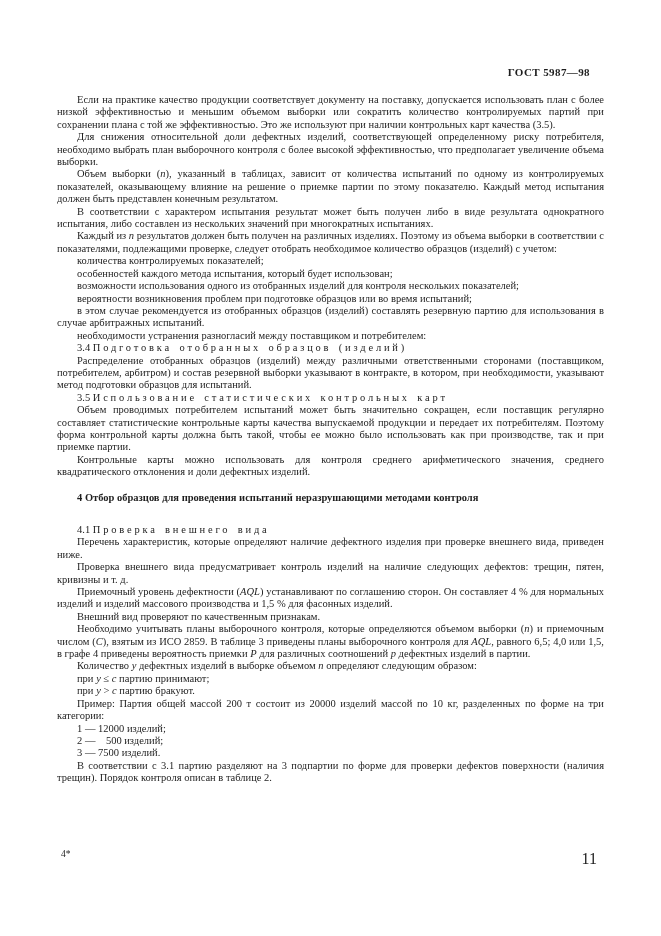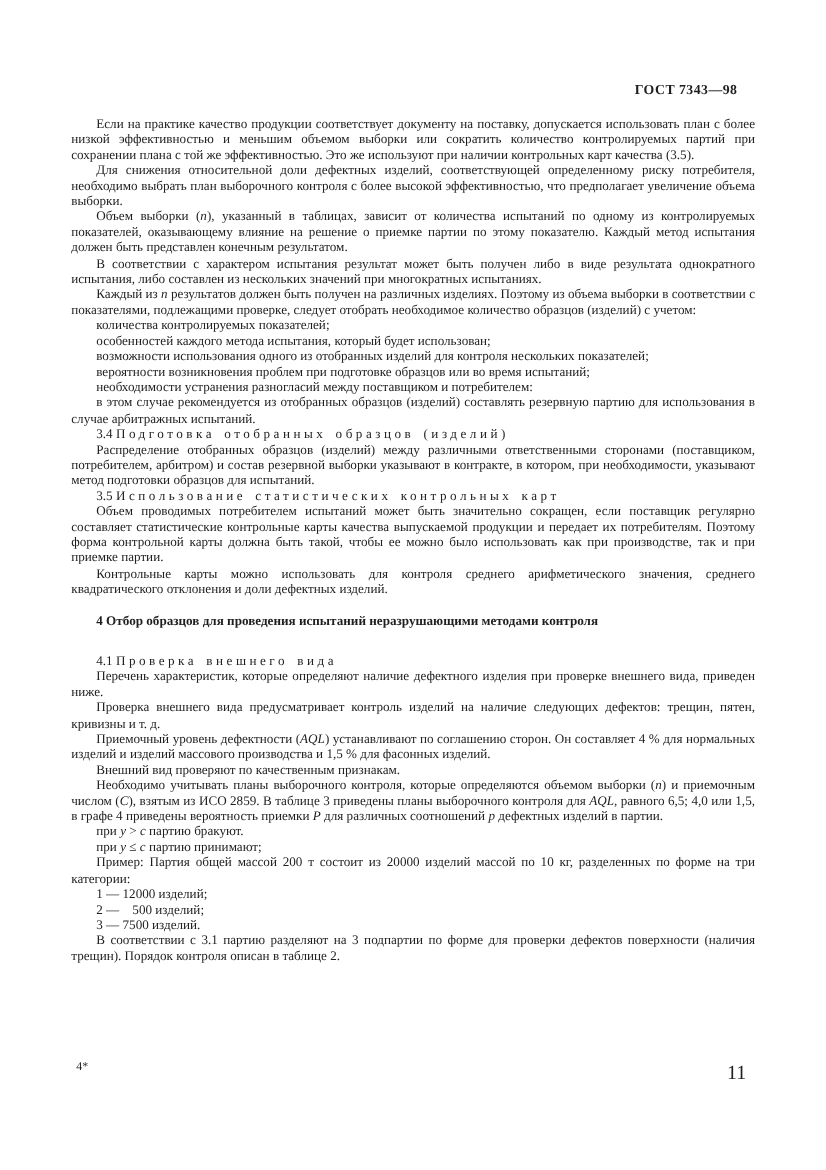--- a/index.html
+++ b/index.html
@@ -51,48 +51,49 @@
     position: absolute;
     right: 64px;
     top: 850px;
     font-size: 16px;
   }
 </style>
 </head>
 <body>
 
 <div class="page">
-  <div class="running-header">ГОСТ 7343—98</div>
+  <div class="running-header">ГОСТ 5987—98</div>
 
   <div class="body-text">
       <p class="para indent">Если на практике качество продукции соответствует документу на поставку, допускается использовать план с более низкой эффективностью и меньшим объемом выборки или сократить количество контролируемых партий при сохранении плана с той же эффективностью. Это же используют при наличии контрольных карт качества (3.5).</p>
       <p class="para indent">Для снижения относительной доли дефектных изделий, соответствующей определенному риску потребителя, необходимо выбрать план выборочного контроля с более высокой эффективностью, что предполагает увеличение объема выборки.</p>
       <p class="para indent">Объем выборки (<i class="var">n</i>), указанный в таблицах, зависит от количества испытаний по одному из контролируемых показателей, оказывающему влияние на решение о приемке партии по этому показателю. Каждый метод испытания должен быть представлен конечным результатом.</p>
       <p class="para indent">В соответствии с характером испытания результат может быть получен либо в виде результата однократного испытания, либо составлен из нескольких значений при многократных испытаниях.</p>
       <p class="para indent">Каждый из <i class="var">n</i> результатов должен быть получен на различных изделиях. Поэтому из объема выборки в соответствии с показателями, подлежащими проверке, следует отобрать необходимое количество образцов (изделий) с учетом:</p>
       <p class="para indent">количества контролируемых показателей;</p>
       <p class="para indent">особенностей каждого метода испытания, который будет использован;</p>
       <p class="para indent">возможности использования одного из отобранных изделий для контроля нескольких показателей;</p>
       <p class="para indent">вероятности возникновения проблем при подготовке образцов или во время испытаний;</p>
+      <p class="para indent">в этом случае рекомендуется из отобранных образцов (изделий) составлять резервную партию для использования в случае арбитражных испытаний.</p>
       <p class="para indent">необходимости устранения разногласий между поставщиком и потребителем:</p>
-      <p class="para indent">в этом случае рекомендуется из отобранных образцов (изделий) составлять резервную партию для использования в случае арбитражных испытаний.</p>
       <p class="para hsp">3.4 <span class="sp">Подготовка отобранных образцов (изделий)</span></p>
       <p class="para indent">Распределение отобранных образцов (изделий) между различными ответственными сторонами (поставщиком, потребителем, арбитром) и состав резервной выборки указывают в контракте, в котором, при необходимости, указывают метод подготовки образцов для испытаний.</p>
       <p class="para hsp">3.5 <span class="sp">Использование статистических контрольных карт</span></p>
       <p class="para indent">Объем проводимых потребителем испытаний может быть значительно сокращен, если поставщик регулярно составляет статистические контрольные карты качества выпускаемой продукции и передает их потребителям. Поэтому форма контрольной карты должна быть такой, чтобы ее можно было использовать как при производстве, так и при приемке партии.</p>
       <p class="para indent">Контрольные карты можно использовать для контроля среднего арифметического значения, среднего квадратического отклонения и доли дефектных изделий.</p>
       <p class="para hb">4 Отбор образцов для проведения испытаний неразрушающими методами контроля</p>
       <p class="para hsp">4.1 <span class="sp">Проверка внешнего вида</span></p>
       <p class="para indent">Перечень характеристик, которые определяют наличие дефектного изделия при проверке внешнего вида, приведен ниже.</p>
       <p class="para indent">Проверка внешнего вида предусматривает контроль изделий на наличие следующих дефектов: трещин, пятен, кривизны и т. д.</p>
       <p class="para indent">Приемочный уровень дефектности (<i class="var">AQL</i>) устанавливают по соглашению сторон. Он составляет 4 % для нормальных изделий и изделий массового производства и 1,5 % для фасонных изделий.</p>
       <p class="para indent">Внешний вид проверяют по качественным признакам.</p>
       <p class="para indent">Необходимо учитывать планы выборочного контроля, которые определяются объемом выборки (<i class="var">n</i>) и приемочным числом (<i class="var">C</i>), взятым из ИСО 2859. В таблице 3 приведены планы выборочного контроля для <i class="var">AQL</i>, равного 6,5; 4,0 или 1,5, в графе 4 приведены вероятность приемки <i class="var">P</i> для различных соотношений <i class="var">p</i> дефектных изделий в партии.</p>
+      <p class="para indent">Количество <i class="var">y</i> дефектных изделий в выборке объемом <i class="var">n</i> определяют следующим образом:</p>
+      <p class="para indent">при <i class="var">y</i> ≤ <i class="var">c</i> партию принимают;</p>
       <p class="para indent">при <i class="var">y</i> &gt; <i class="var">c</i> партию бракуют.</p>
-      <p class="para indent">при <i class="var">y</i> ≤ <i class="var">c</i> партию принимают;</p>
       <p class="para indent">Пример: Партия общей массой 200 т состоит из 20000 изделий массой по 10 кг, разделенных по форме на три категории:</p>
       <p class="para indent">1 — 12000 изделий;</p>
       <p class="para indent">2 —&nbsp;&nbsp;&nbsp;&nbsp;500 изделий;</p>
       <p class="para indent">3 — 7500 изделий.</p>
       <p class="para indent">В соответствии с 3.1 партию разделяют на 3 подпартии по форме для проверки дефектов поверхности (наличия трещин). Порядок контроля описан в таблице 2.</p>
     </div>
 
   <div class="footer-mark">4*</div>
 
   <div class="footer-page">11</div>

